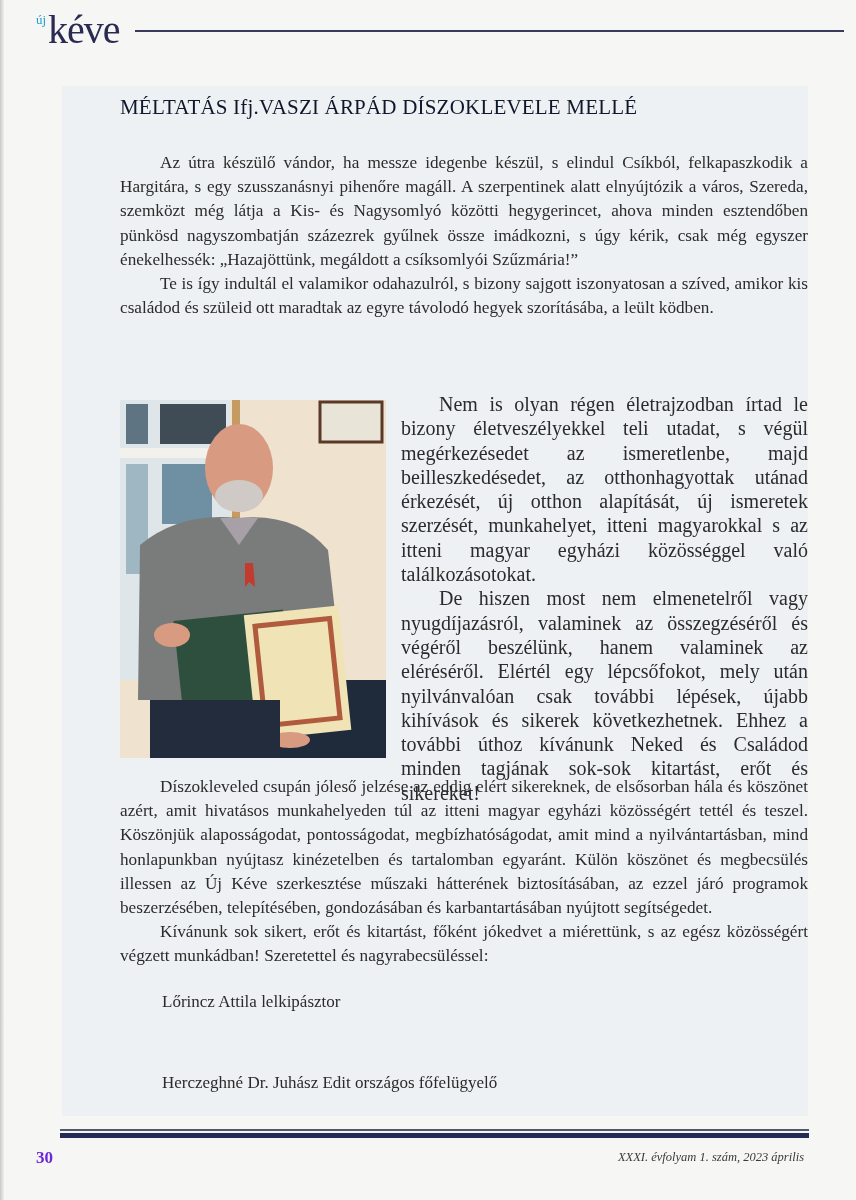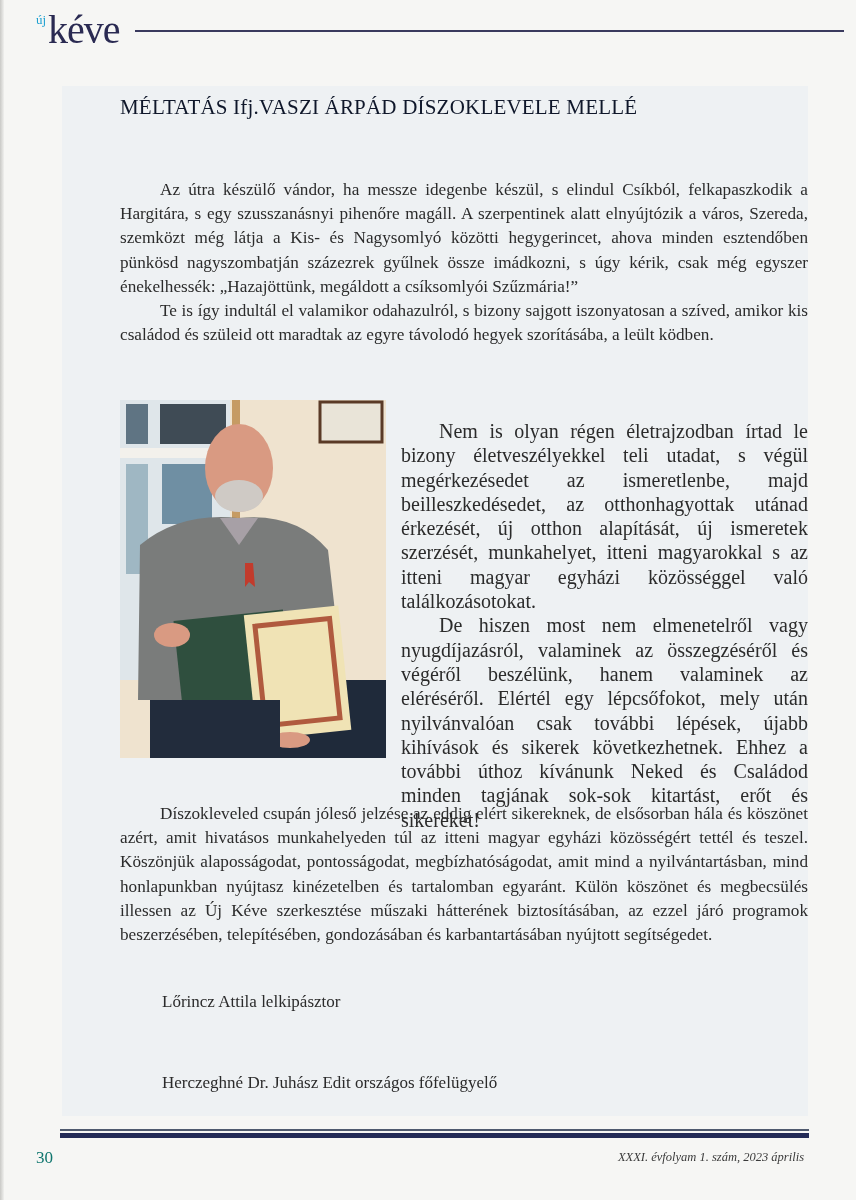--- a/index.html
+++ b/index.html
@@ -29,42 +29,41 @@
     position: absolute; left: 62px; top: 86px; width: 746px; height: 1030px;
     background: #eef1f3;
   }
   .article-title {
     position: absolute; left: 120px; top: 95px; font-size: 21px; color: #0f172a;
     letter-spacing: 0.2px; white-space: nowrap;
   }
   .body-text {
     position: absolute; font-size: 17.2px; line-height: 24.2px; text-align: justify;
     color: #2b2b2b;
-    margin-top: 27px;
   }
   .body-text p { margin: 0; text-indent: 40px; }
   .intro { left: 120px; top: 151px; width: 688px; }
   .side { left: 401px; top: 392px; width: 407px; font-size: 20px; line-height: 24.3px; }
   .side p { text-indent: 38px; }
   .closing { left: 120px; top: 775px; width: 688px; }
   .photo {
     position: absolute; left: 120px; top: 400px; width: 266px; height: 358px;
     overflow: hidden; background: #e9ddc8;
   }
   .sig { position: absolute; left: 162px; font-size: 17px; color: #2b2b2b; white-space: nowrap; }
   .sig1 { top: 992px; }
   .sig2 { top: 1073px; }
   .footer-rule-thin {
     position: absolute; left: 60px; top: 1129px; width: 749px; height: 2px; background: #505a6e;
   }
   .footer-rule-thick {
     position: absolute; left: 60px; top: 1133px; width: 749px; height: 5px; background: #232a56;
   }
   .page-number {
-    position: absolute; left: 36px; top: 1148px; font-size: 17px; color: #0f766e;
+    position: absolute; left: 36px; top: 1148px; font-size: 17px; color: #6d28d9; font-weight: bold;
   }
   .issue {
     position: absolute; right: 52px; top: 1150px; font-size: 12.5px; font-style: italic; color: #3a3a3a;
   }
 </style>
 </head>
 <body>
 
 <div class="page-edge"></div>
 
@@ -109,20 +108,21 @@
   </svg>
 </div>
 
 <div class="body-text side">
   <p>Nem is olyan régen életrajzodban írtad le bizony életveszélyekkel teli utadat, s végül megérkezésedet az ismeretlenbe, majd beilleszkedésedet, az otthonhagyottak utánad érkezését, új otthon alapítását, új ismeretek szerzését, munkahelyet, itteni magyarokkal s az itteni magyar egyházi közösséggel való találkozásotokat.</p>
   <p>De hiszen most nem elmenetelről vagy nyugdíjazásról, valaminek az összegzéséről és végéről beszélünk, hanem valaminek az eléréséről. Elértél egy lépcsőfokot, mely után nyilvánvalóan csak további lépések, újabb kihívások és sikerek következhetnek. Ehhez a további úthoz kívánunk Neked és Családod minden tagjának sok-sok kitartást, erőt és sikereket!</p>
 </div>
 
 <div class="body-text closing">
   <p>Díszokleveled csupán jóleső jelzése az eddig elért sikereknek, de elsősorban hála és köszönet azért, amit hivatásos munkahelyeden túl az itteni magyar egyházi közösségért tettél és teszel. Köszönjük alaposságodat, pontosságodat, megbízhatóságodat, amit mind a nyilvántartásban, mind honlapunkban nyújtasz kinézetelben és tartalomban egyaránt. Külön köszönet és megbecsülés illessen az Új Kéve szerkesztése műszaki hátterének biztosításában, az ezzel járó programok beszerzésében, telepítésében, gondozásában és karbantartásában nyújtott segítségedet.</p>
+  <p>Kívánunk sok sikert, erőt és kitartást, főként jókedvet a miérettünk, s az egész közösségért végzett munkádban! Szeretettel és nagyrabecsüléssel:</p>
 </div>
 
 <div class="sig sig1">Lőrincz Attila lelkipásztor</div>
 <div class="sig sig2">Herczeghné Dr. Juhász Edit országos főfelügyelő</div>
 
 <div class="footer-rule-thin"></div>
 <div class="footer-rule-thick"></div>
 <div class="page-number">30</div>
 <div class="issue">XXXI. évfolyam 1. szám, 2023 április</div>
 

